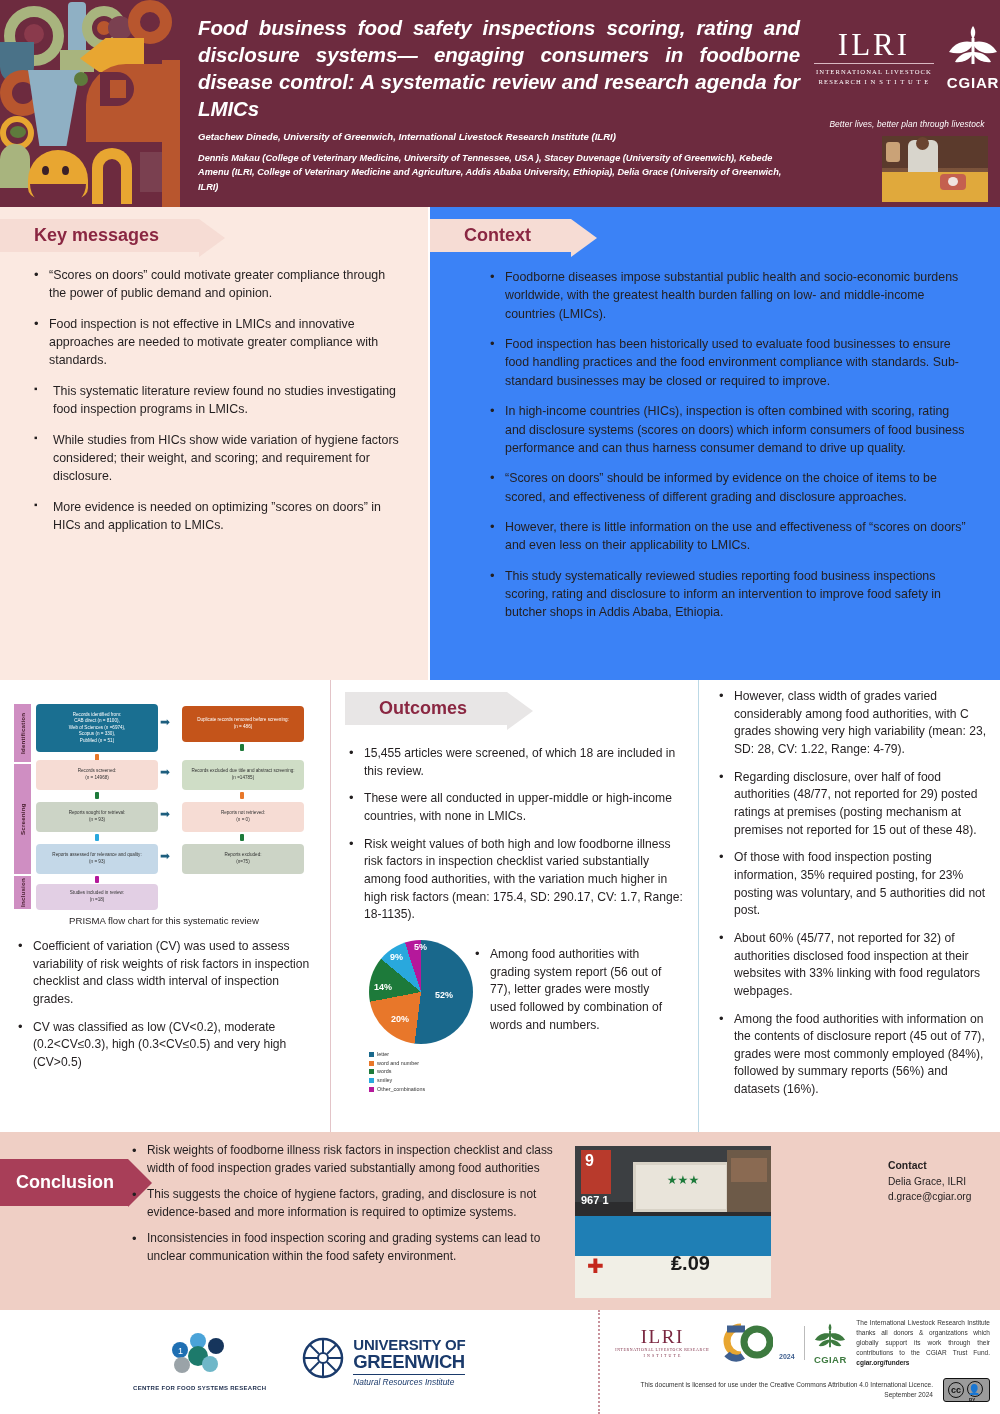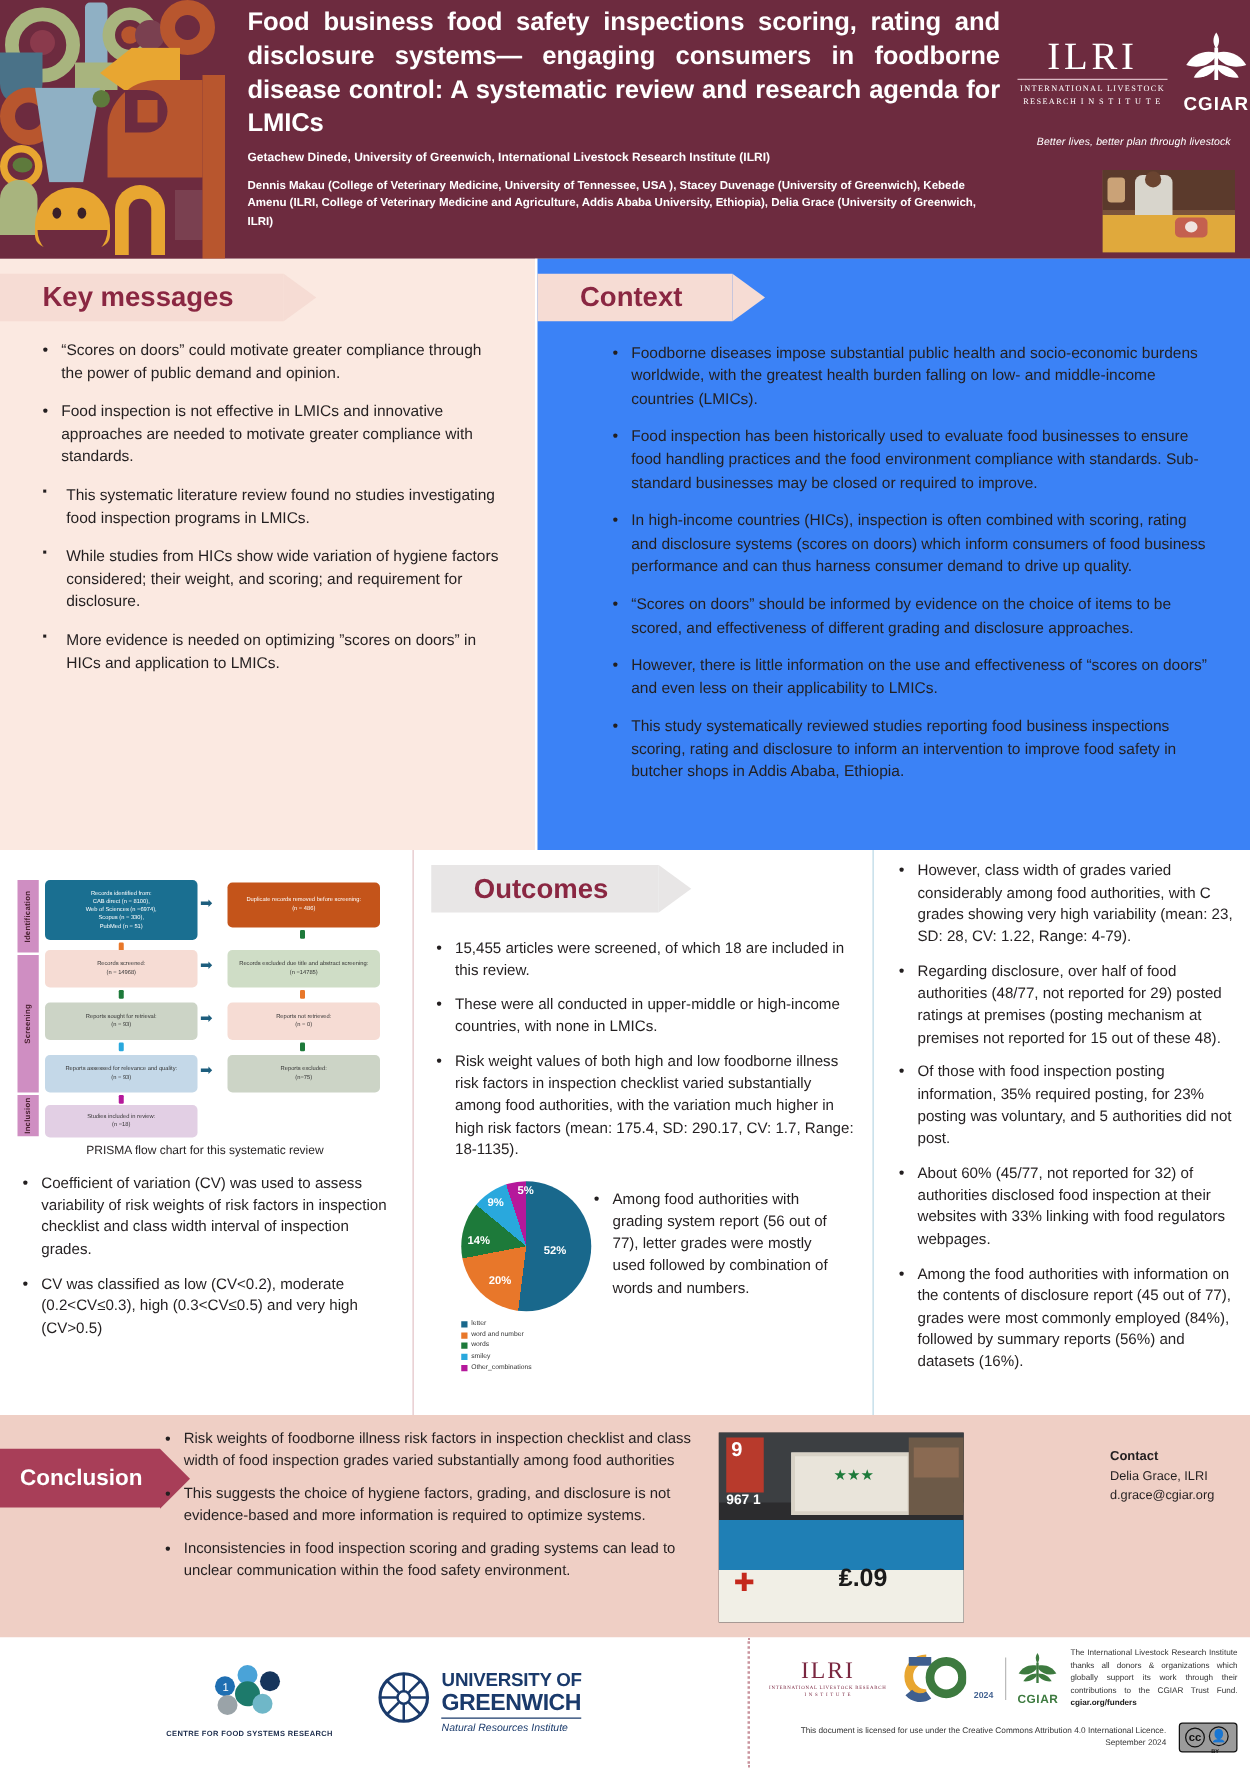--- a/index.html
+++ b/index.html
@@ -21,22 +21,23 @@
   }
   .header-art {
     width: 180px; height: 207px;
     position: relative; overflow: hidden;
     background: #6d2b3f;
     flex: 0 0 180px;
   }
   .header-art i { position: absolute; display: block; }
   .header-title-wrap {
     flex: 1 1 auto;
-    padding: 4px 14px 6px 18px;
+    padding: 14px 14px 6px 18px;
     min-width: 0;
+    font-style: italic;
   }
   .poster-title {
     color: #ffffff;
     font-size: 20.5px;
     line-height: 1.32;
     font-weight: 700;
     text-align: justify;
     letter-spacing: -0.1px;
   }
   .author-main {
@@ -66,42 +67,42 @@
   }
   .ilri-rule { height: 1px; background: #d9b8c2; margin: 3px 0 3px; }
   .ilri-mark .ilri-sub {
     font-family: "Liberation Serif", serif;
     font-size: 6.6px; letter-spacing: 1.1px; line-height: 1.45;
   }
   .cgiar-mark { color: #fff; text-align: center; }
   .cgiar-mark .cg-name { font-size: 15px; font-weight: 700; letter-spacing: 0.8px; margin-top: 2px; }
   .tagline {
     color: #ffffff; font-size: 8.4px; font-style: italic;
-    margin-top: 16px; letter-spacing: 0.1px;
+    margin-top: 28px; letter-spacing: 0.1px;
   }
   .header-photo {
     position: absolute; right: 12px; top: 136px;
     width: 106px; height: 66px;
     background: linear-gradient(#6b4a3a, #8a5c3c);
     overflow: hidden;
   }
   .header-photo .hp-top { position:absolute; left:0; right:0; top:0; height:32px; background:#5b3a2c; }
   .header-photo .hp-person { position:absolute; left:26px; top:4px; width:30px; height:34px; background:#d8d5cc; border-radius:6px 6px 0 0;}
   .header-photo .hp-head { position:absolute; left:34px; top:1px; width:13px; height:13px; background:#6a4430; border-radius:50%;}
   .header-photo .hp-table { position:absolute; left:0; right:0; bottom:0; height:30px; background:#e0a93c; }
   .header-photo .hp-meat { position:absolute; left:58px; bottom:12px; width:26px; height:16px; background:#c4604f; border-radius:4px; }
   .header-photo .hp-meat2 { position:absolute; left:66px; bottom:16px; width:10px; height:9px; background:#f0e4df; border-radius:50%; }
   .header-photo .hp-glow { position:absolute; left:4px; top:6px; width:14px; height:20px; background:#caa277; border-radius:3px;}
 
   
   .banner {
     display: inline-block;
     position: relative;
     padding: 6px 40px 6px 34px;
-    font-size: 22px;
+    font-size: 18px;
     font-weight: 700;
     color: #8a2742;
   }
   .banner.light { background: #f6dcd4; }
   .banner.grey { background: #e8e6e6; }
   .banner::after {
     content: ""; position: absolute; right: -26px; top: 0;
     border-left: 26px solid transparent;
     border-top: 19px solid transparent;
     border-bottom: 19px solid transparent;

